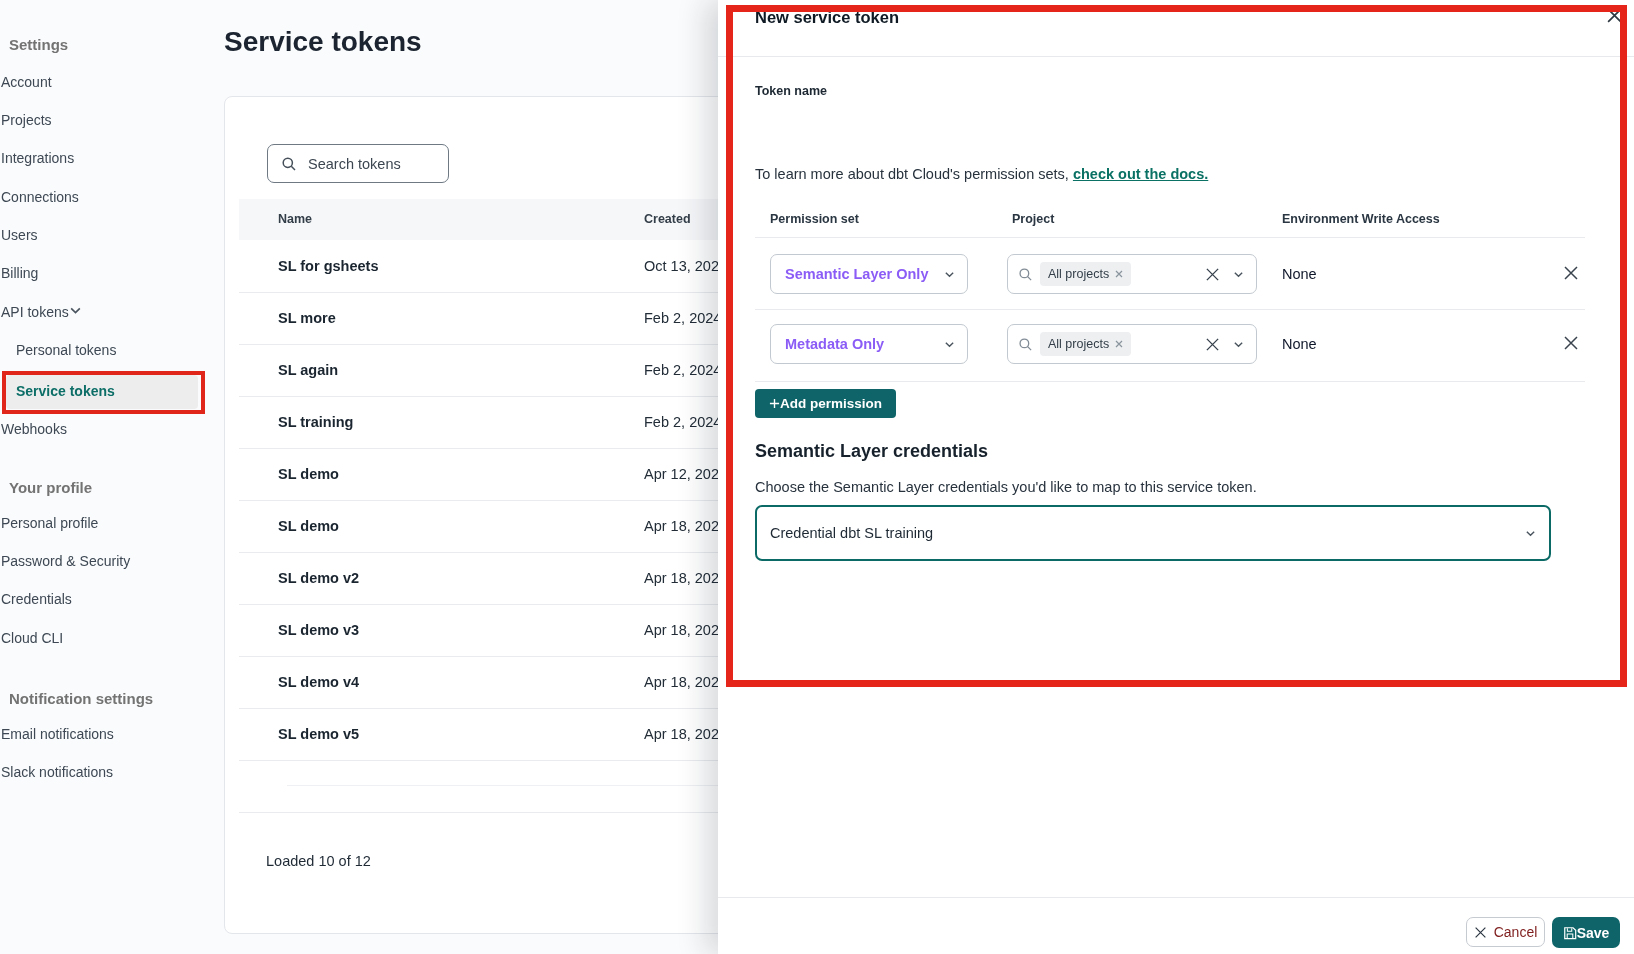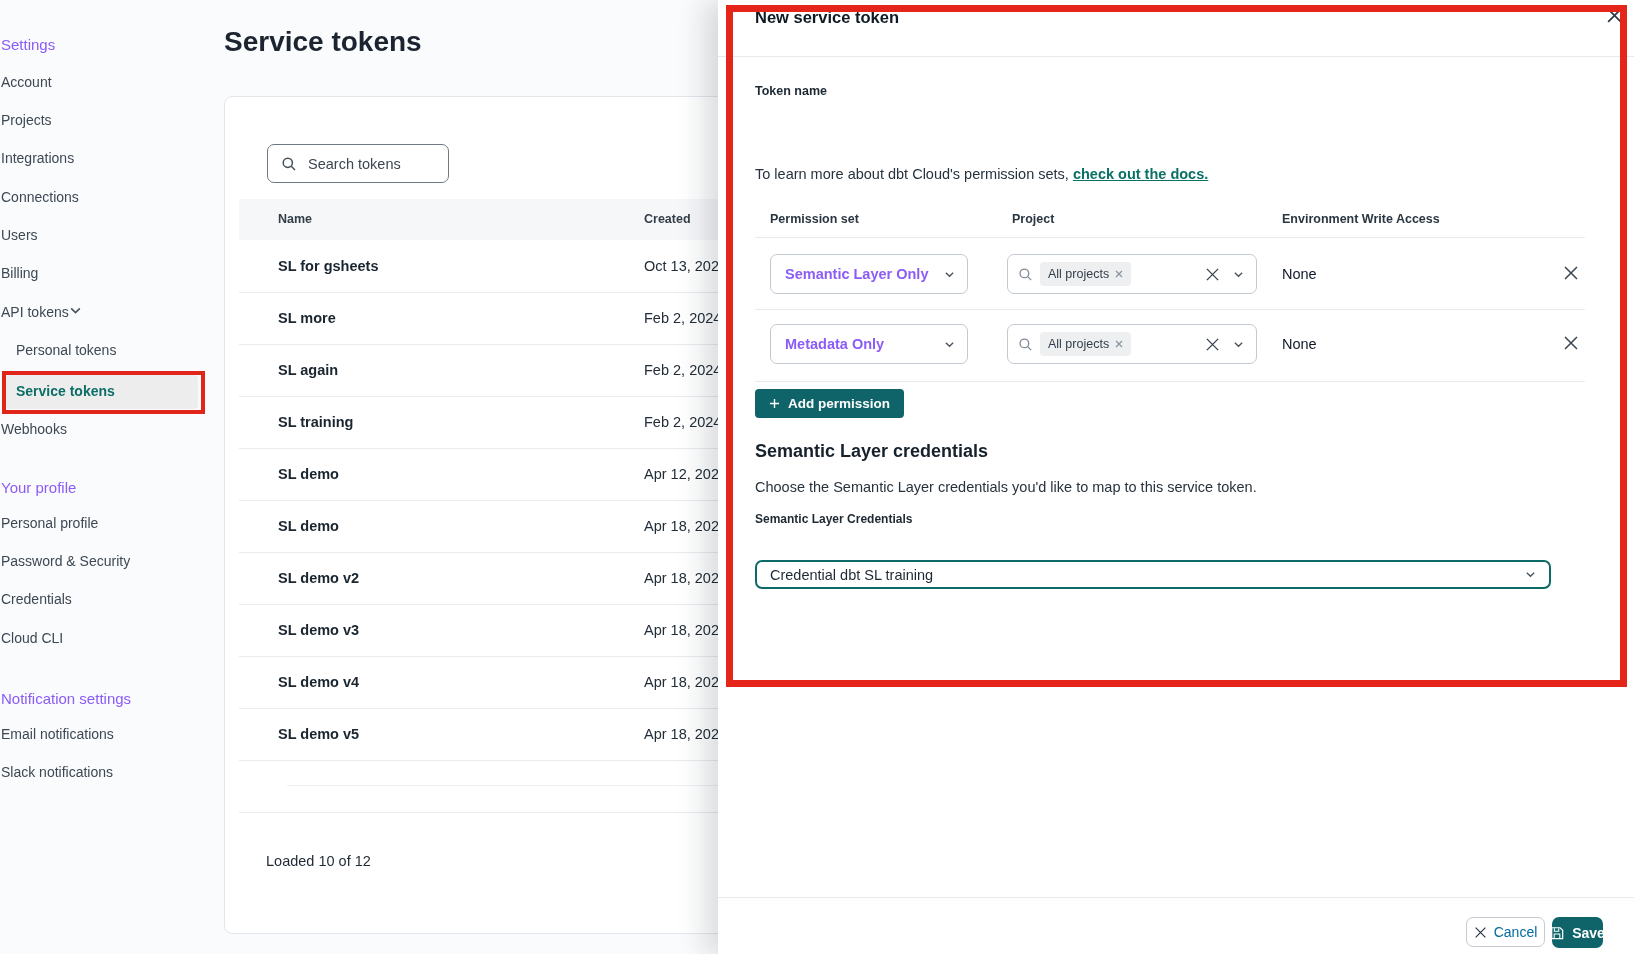--- a/index.html
+++ b/index.html
@@ -2,21 +2,21 @@
 <html><head>
 <meta charset="utf-8">
 <style>
   html,body{margin:0;padding:0}
   body{width:1634px;height:954px;position:relative;overflow:hidden;
        font-family:"Liberation Sans",sans-serif;background:#fafbfc;color:#232f3b}
   svg{display:block}
 
   
   .sidebar{position:absolute;left:0;top:0;width:212px;height:954px}
-  .sb-head{position:absolute;left:1px;font-size:15px;font-weight:400;color:#8b5cf6}
+  .sb-head{position:absolute;left:9px;font-size:15px;font-weight:700;color:#737373}
   .sb-item{position:absolute;left:1px;font-size:14px;color:#3d4854;cursor:pointer;line-height:17px}
   .sb-item.indent{left:16px}
   .sb-pill{position:absolute;left:6px;top:375px;width:192px;height:34px;background:#ededee;border-radius:4px}
   .sb-active{color:#0c6e66;font-weight:700}
   .sb-chevron{color:#4a545f}
   .red-box-side{position:absolute;left:2px;top:371px;width:203px;height:43px;
        border:4px solid #e0261a;box-sizing:border-box;pointer-events:none;z-index:4}
 
   
   .page-title{position:absolute;left:224px;top:26px;font-size:28px;font-weight:700;color:#1b2430}
@@ -59,34 +59,34 @@
         box-sizing:border-box;display:flex;align-items:center;padding:0 12px 0 10px;background:#fff;cursor:pointer}
   .combo .mag{color:#828c96}
   .chip{display:flex;align-items:center;gap:6px;background:#edeff1;border-radius:4px;height:24px;
         padding:0 8px;margin-left:7px;font-size:12.5px;color:#333e48}
   .chip .chip-x{color:#8a949d;cursor:pointer}
   .combo .spacer{flex:1}
   .combo .clear{color:#39434e;cursor:pointer}
   .combo .chev{color:#4a545e;margin-left:13px}
   .none-label{position:absolute;left:564px;font-size:14.5px;color:#0f172a}
   .row-remove{position:absolute;left:845px;color:#39434e;cursor:pointer}
-  .btn-teal{display:inline-flex;align-items:center;gap:8px;background:#0e6468;color:#fff;border:none;
+  .btn-teal{display:inline-flex;align-items:center;gap:0;background:#0e6468;color:#fff;border:none;
         border-radius:4px;font:600 13.5px "Liberation Sans",sans-serif;cursor:pointer}
   .add-btn{position:absolute;left:37px;top:389px;height:29px;padding:0 14px}
   .sl-heading{position:absolute;left:37px;top:441px;font-size:18px;font-weight:700;color:#16212c}
   .sl-desc{position:absolute;left:37px;top:479px;font-size:14.5px;color:#27323d}
-  .sl-select{position:absolute;left:37px;top:560px;width:796px;height:29px;border:2px solid #0c6a66;
+  .sl-select{position:absolute;left:37px;top:505px;width:796px;height:56px;border:2px solid #0c6a66;
         border-radius:7px;box-sizing:border-box;display:flex;align-items:center;background:#fff;cursor:pointer}
   .sl-select .sel-label{padding-left:13px;font-size:14.5px;font-weight:400;color:#1e2934;flex:1}
   .sl-select .chev{padding-right:13px;color:#4a545e}
   .foot-div{position:absolute;left:0;right:0;top:897px;border-top:1px solid #e7e9ec}
   .cancel-btn{position:absolute;left:748px;top:917px;width:79px;height:30px;background:#fff;
         border:1px solid #c6cbd1;border-radius:7px;display:flex;align-items:center;justify-content:center;gap:7px;
-        font:14px "Liberation Sans",sans-serif;color:#0369a1;cursor:pointer;box-sizing:border-box}
-  .save-btn{position:absolute;left:834px;top:917px;width:51px;height:31px;border-radius:7px;justify-content:center;font-size:14px}
+        font:14px "Liberation Sans",sans-serif;color:#7f1d1d;cursor:pointer;box-sizing:border-box}
+  .save-btn{position:absolute;left:834px;top:917px;width:68px;height:31px;border-radius:7px;justify-content:center;font-size:14px}
 </style>
 </head>
 <body>
 
 <div class="sidebar">
   <div class="sb-head" style="top:36px">Settings</div>
   <div class="sb-item" style="top:74px">Account</div>
   <div class="sb-item" style="top:112px">Projects</div>
   <div class="sb-item" style="top:150px">Integrations</div>
   <div class="sb-item" style="top:189px">Connections</div>

